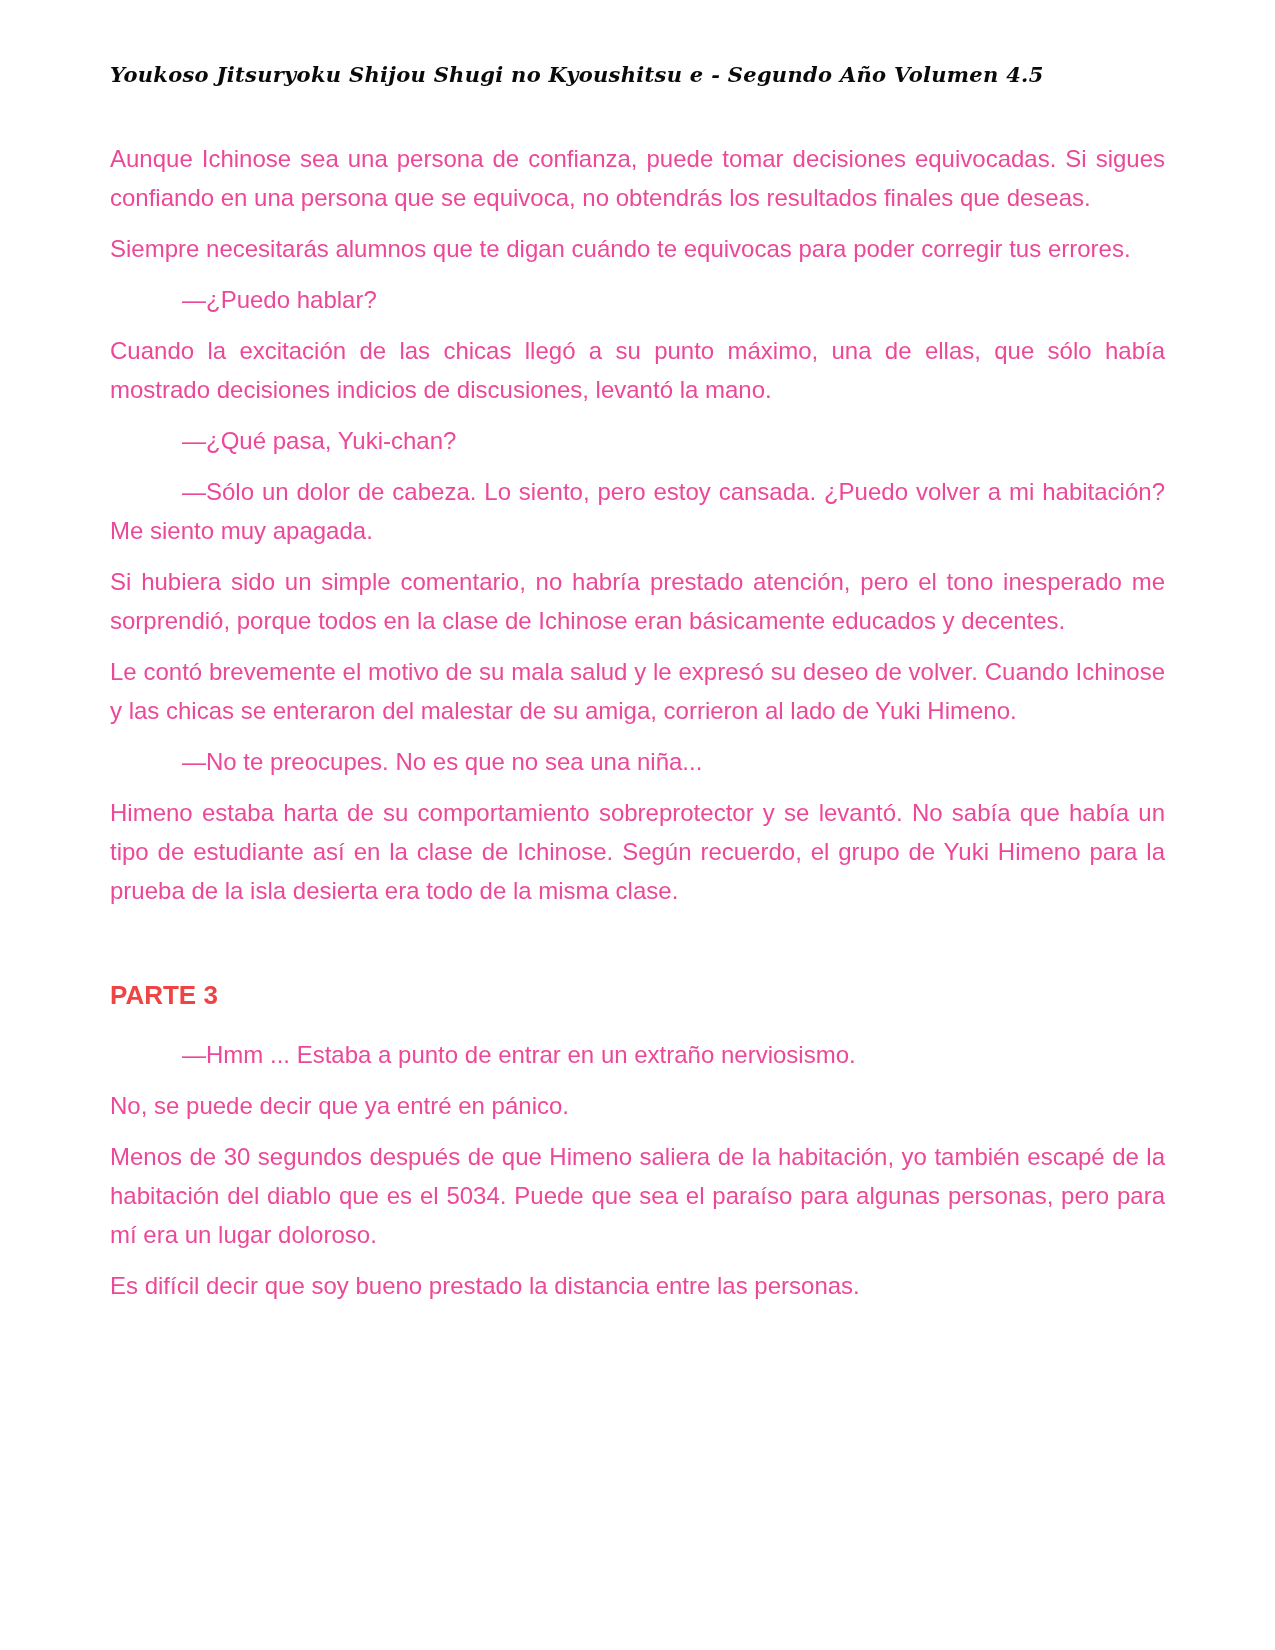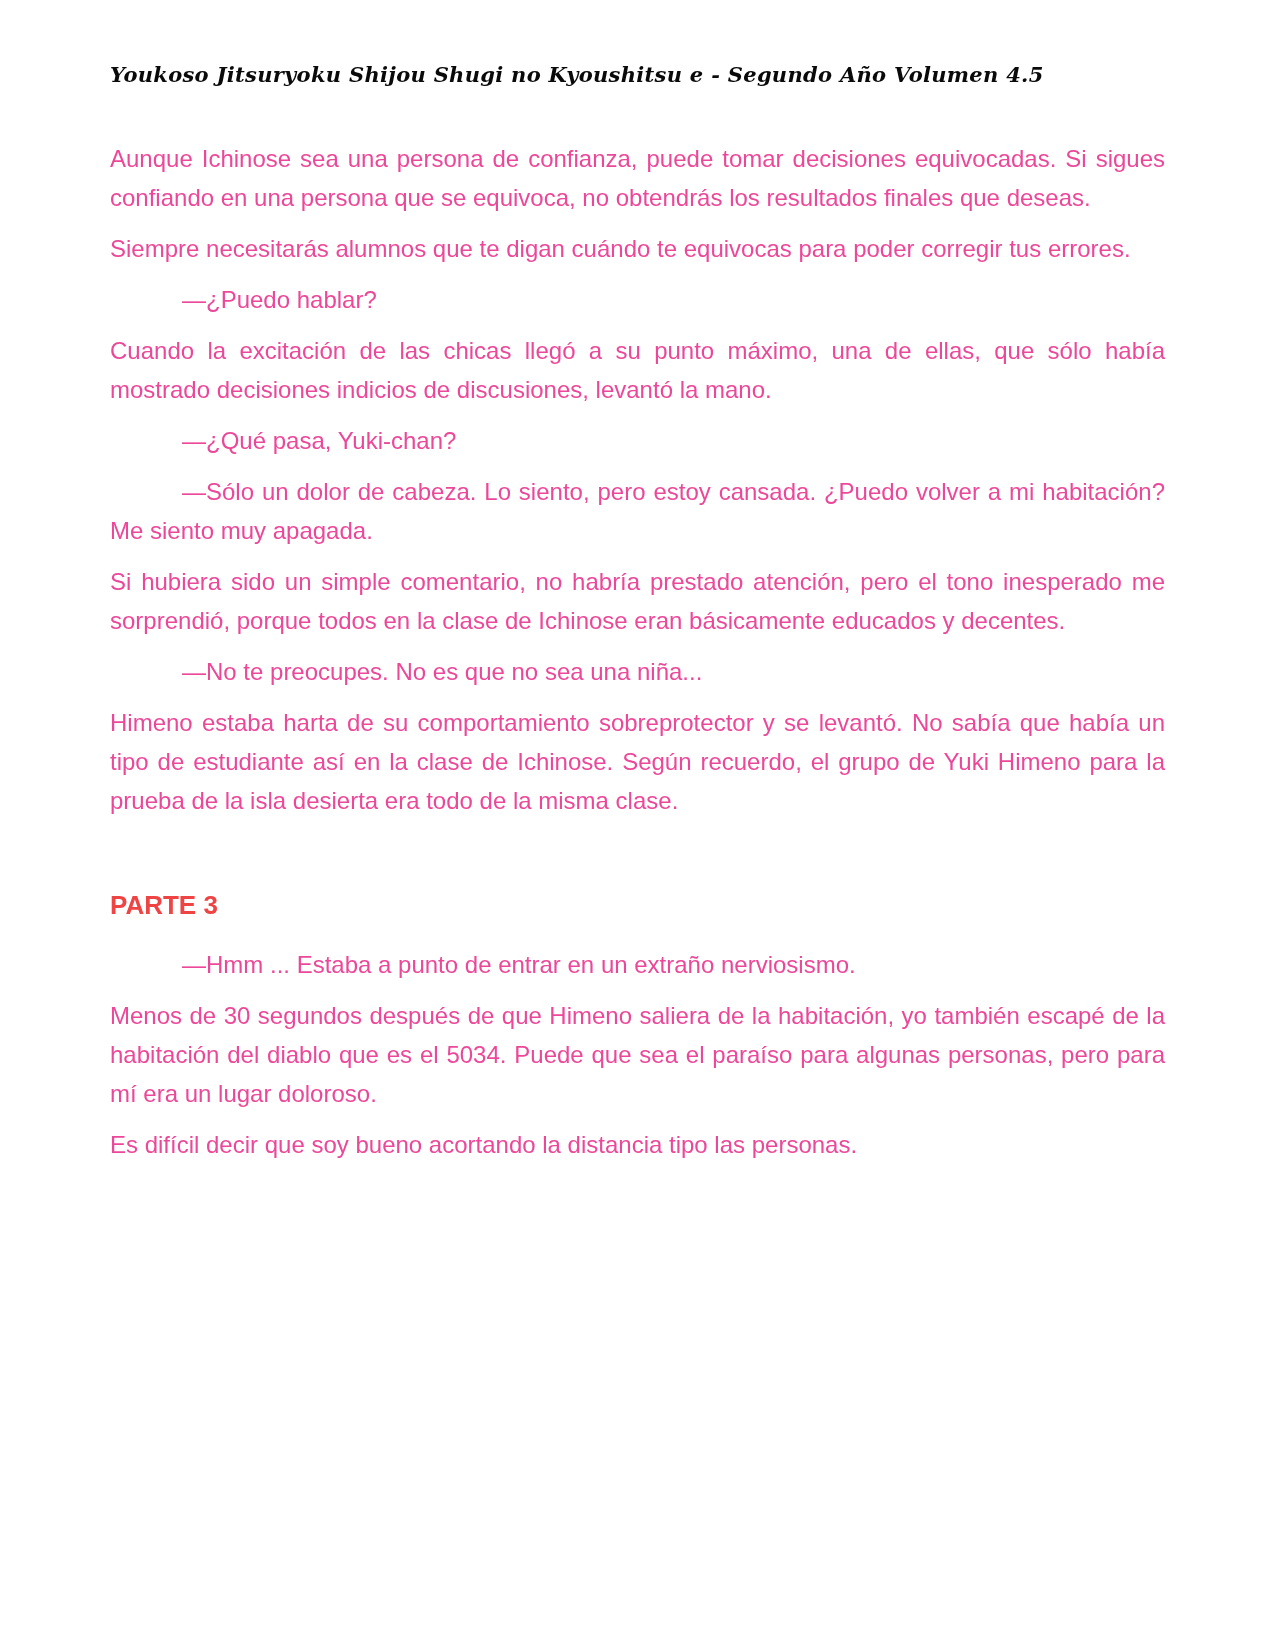--- a/index.html
+++ b/index.html
@@ -83,28 +83,30 @@
   <div class="doc-header">Youkoso Jitsuryoku Shijou Shugi no Kyoushitsu e - Segundo Año Volumen 4.5</div>
 
   <div>
     <p class="para">Aunque Ichinose sea una persona de confianza, puede tomar decisiones equivocadas. Si sigues confiando en una persona que se equivoca, no obtendrás los resultados finales que deseas.</p>
     <p class="para">Siempre necesitarás alumnos que te digan cuándo te equivocas para poder corregir tus errores.</p>
     <p class="para dialogue">—¿Puedo hablar?</p>
     <p class="para">Cuando la excitación de las chicas llegó a su punto máximo, una de ellas, que sólo había mostrado decisiones indicios de discusiones, levantó la mano.</p>
     <p class="para dialogue">—¿Qué pasa, Yuki-chan?</p>
     <p class="para dialogue">—Sólo un dolor de cabeza. Lo siento, pero estoy cansada. ¿Puedo volver a mi habitación? Me siento muy apagada.</p>
     <p class="para">Si hubiera sido un simple comentario, no habría prestado atención, pero el tono inesperado me sorprendió, porque todos en la clase de Ichinose eran básicamente educados y decentes.</p>
+    <p class="para">Le contó brevemente el motivo de su mala salud y le expresó su deseo de volver. Cuando Ichinose y las chicas se enteraron del malestar de su amiga, corrieron al lado de Yuki Himeno.</p>
     <p class="para dialogue">—No te preocupes. No es que no sea una niña...</p>
     <p class="para">Himeno estaba harta de su comportamiento sobreprotector y se levantó. No sabía que había un tipo de estudiante así en la clase de Ichinose. Según recuerdo, el grupo de Yuki Himeno para la prueba de la isla desierta era todo de la misma clase.</p>
 
     <h2 class="section-heading">PARTE 3</h2>
 
     <p class="para dialogue">—Hmm ... Estaba a punto de entrar en un extraño nerviosismo.</p>
+    <p class="para">No, se puede decir que ya entré en pánico.</p>
     <p class="para">Menos de 30 segundos después de que Himeno saliera de la habitación, yo también escapé de la habitación del diablo que es el 5034. Puede que sea el paraíso para algunas personas, pero para mí era un lugar doloroso.</p>
-    <p class="para">Es difícil decir que soy bueno acortando la distancia tipo las personas.</p>
+    <p class="para">Es difícil decir que soy bueno prestado la distancia entre las personas.</p>
   </div>
 
   <div class="footer">
     <div class="footer-rule"></div>
     <div class="footer-row">
       <span class="footer-translator">Gladheim Tranlations</span>
       <span class="footer-page">Página 27</span>
     </div>
   </div>
 

